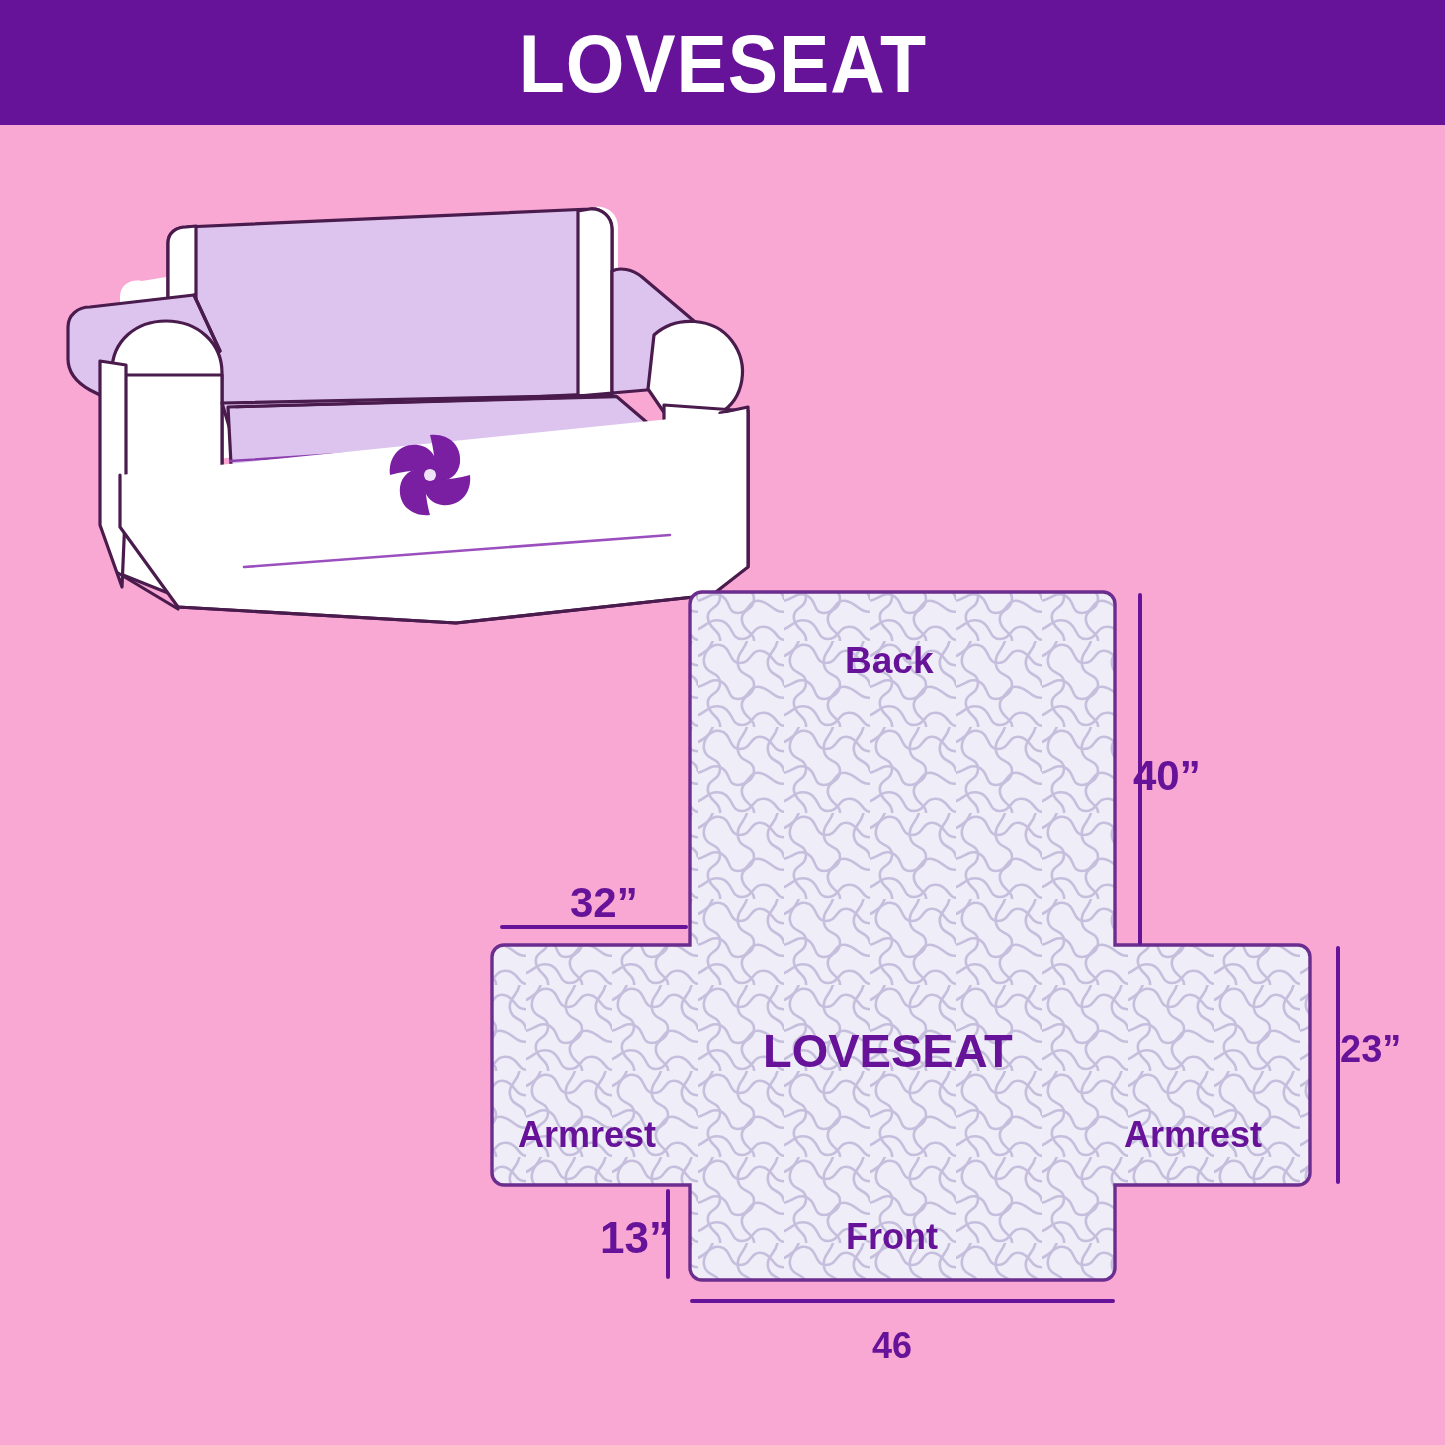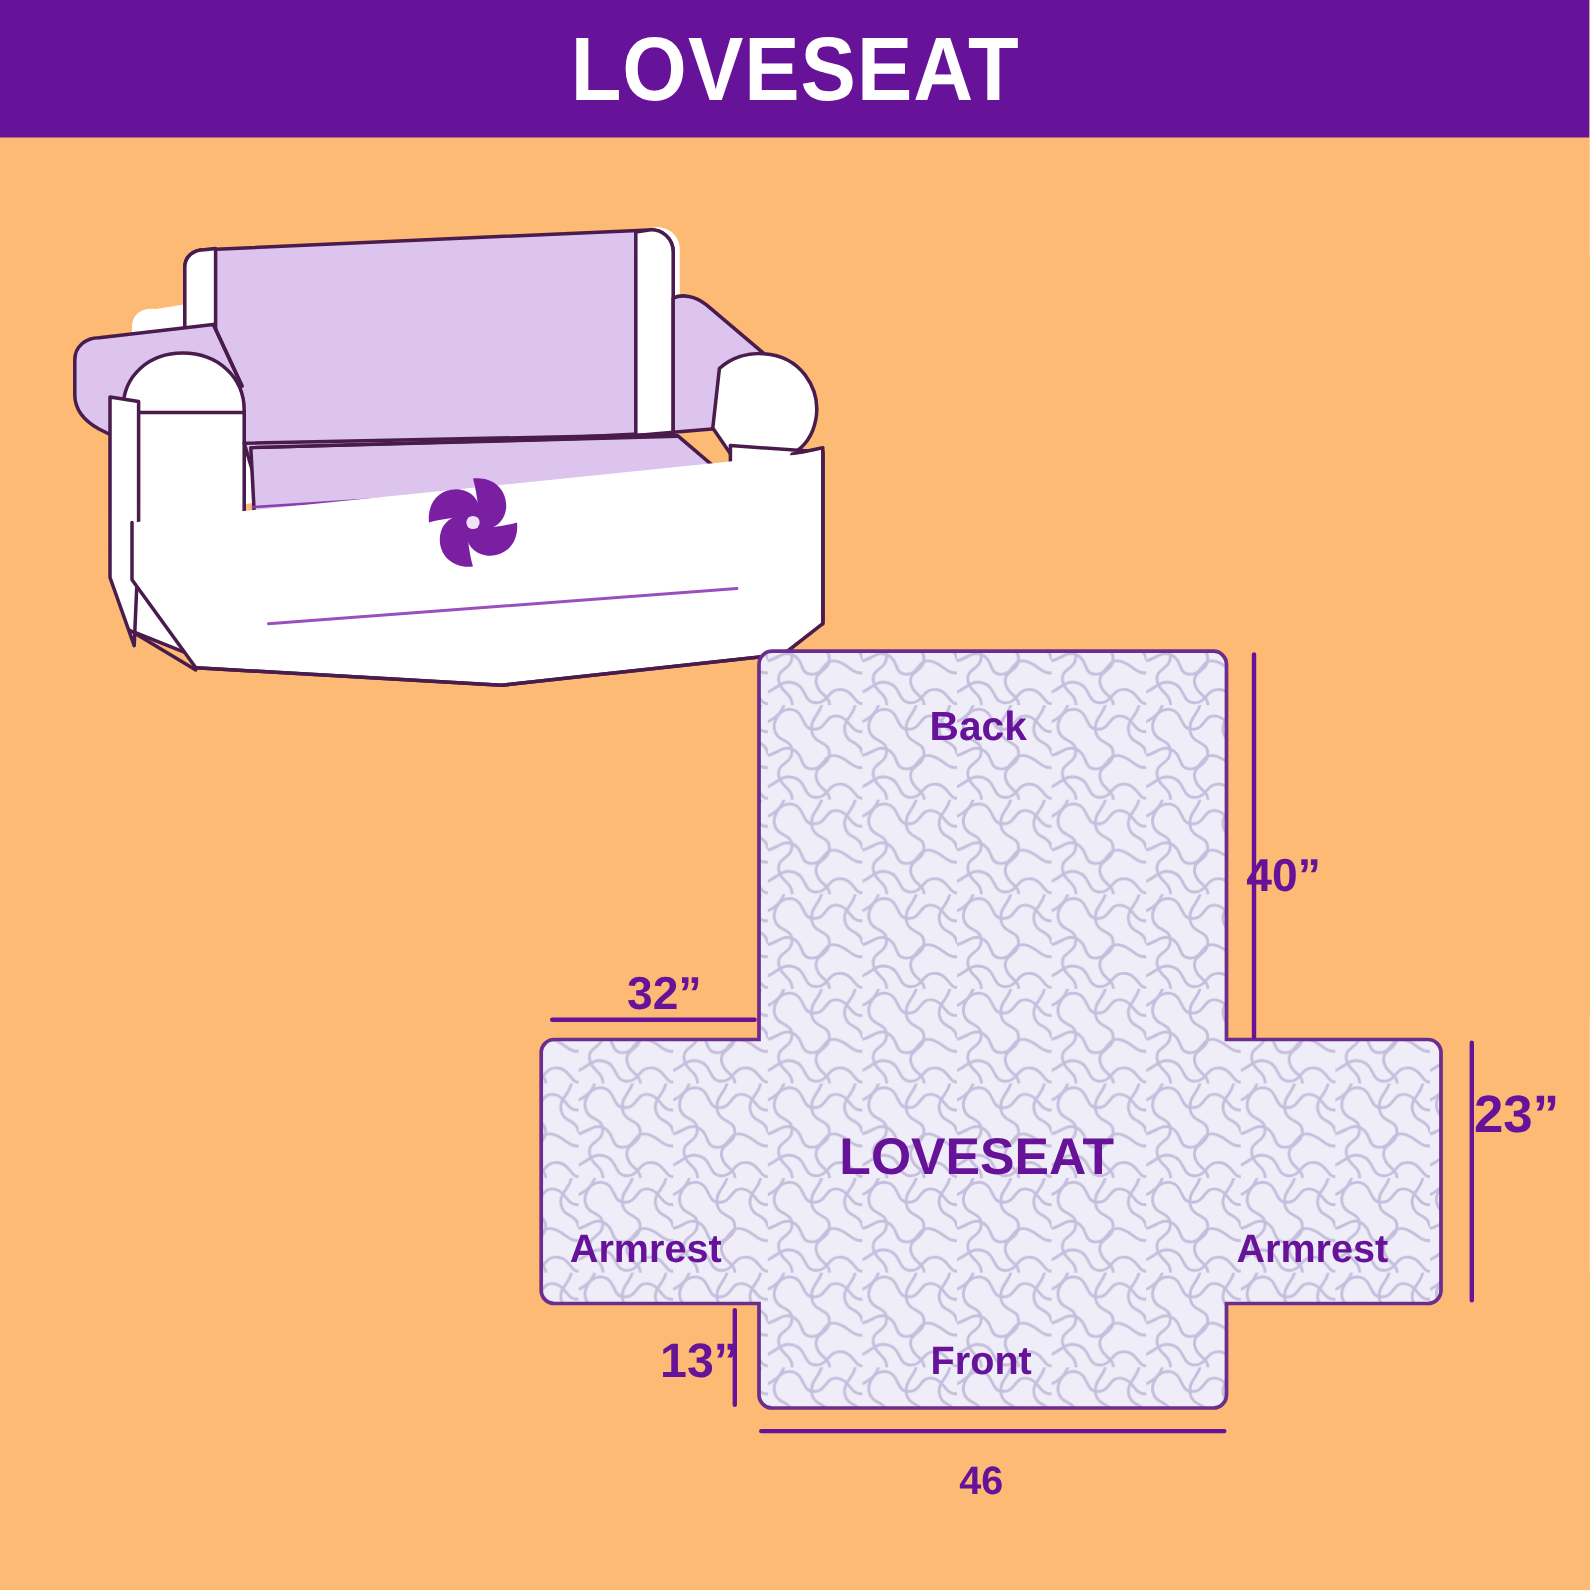--- a/index.html
+++ b/index.html
@@ -3,21 +3,21 @@
 <meta charset="utf-8">
 <style>
   html,body{margin:0;padding:0;}
   body{
     width:1445px;height:1445px;
     background:#ffffff;
     font-family:"Liberation Sans", sans-serif;
     overflow:hidden;
     position:relative;
   }
-  #page{position:relative;width:1445px;height:1445px;overflow:hidden;background:#fdba74;}
+  #page{position:relative;width:1445px;height:1445px;overflow:hidden;background:#f9a8d4;}
 
   
   .banner{
     position:absolute;left:0;top:0;width:1445px;height:125px;
     background:#661299;
     display:flex;align-items:center;justify-content:center;
   }
   .banner-title{
     color:#ffffff;
     font-family:"Liberation Sans", sans-serif;
@@ -48,23 +48,23 @@
   }
   .lbl-back{left:845px;top:642px;font-size:37px;}
   .lbl-center{left:763px;top:1027px;font-size:47px;letter-spacing:0px;}
   .lbl-arm-l{left:518px;top:1117px;font-size:36px;}
   .lbl-arm-r{left:1124px;top:1117px;font-size:36px;}
   .lbl-front{left:846px;top:1219px;font-size:36px;}
   .dim{
     position:absolute;color:#661299;font-family:"Liberation Sans", sans-serif;
     font-weight:bold;white-space:nowrap;line-height:1;
   }
-  .dim-40{left:1133px;top:775px;font-size:42px;}
+  .dim-40{left:1133px;top:755px;font-size:42px;}
   .dim-24{left:570px;top:882px;font-size:42px;}
-  .dim-23{left:1340px;top:990px;font-size:48px;}
+  .dim-23{left:1340px;top:1030px;font-size:38px;}
   .dim-13{left:600px;top:1216px;font-size:44px;}
   .dim-46{left:872px;top:1312px;font-size:36px;margin-top:16px;}
 </style>
 </head>
 <body>
 
 <div id="page">
 
   <div class="banner">
     <div class="banner-title">LOVESEAT</div>

